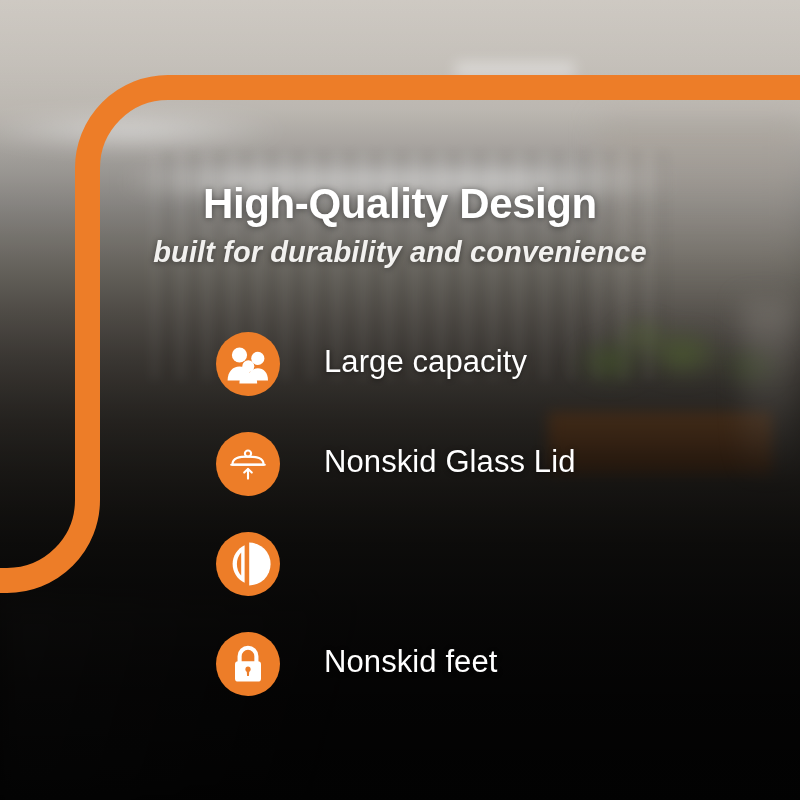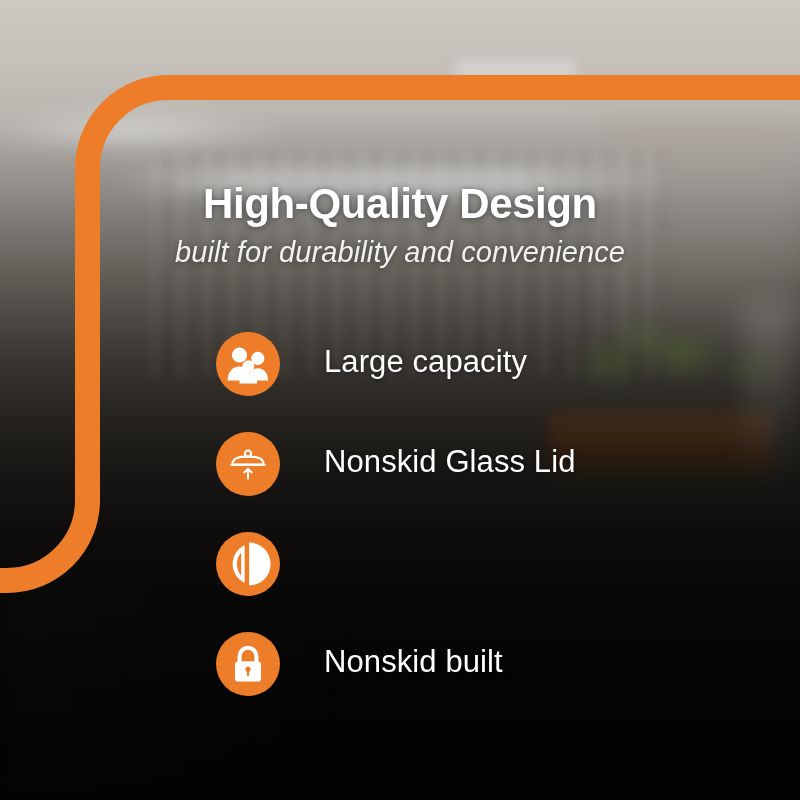--- a/index.html
+++ b/index.html
@@ -182,21 +182,21 @@
   }
   .subhead {
     position: absolute;
     left: 0;
     top: 236px;
     width: 800px;
     text-align: center;
     color: #f2f1ef;
     font-size: 29px;
     font-style: italic;
-    font-weight: 400;
+    font-weight: 700;
     letter-spacing: 0.1px;
     text-shadow: 0 1px 6px rgba(0,0,0,0.45);
   }
 
   
   .features {
     position: absolute;
     left: 216px;
     top: 332px;
     width: 520px;
@@ -312,17 +312,17 @@
         <svg width="34" height="38" viewBox="0 0 34 38">
 
           <path d="M8.6 17.0 L8.6 11.2 A8.4 8.4 0 0 1 25.4 11.2 L25.4 17.0" fill="none" stroke="#ffffff" stroke-width="4.1" stroke-linecap="round"></path>
 
           <rect x="4.0" y="16.2" width="26" height="20.4" rx="3.2" fill="#ffffff"></rect>
 
           <circle cx="17" cy="24.2" r="2.6" fill="#ED7D28"></circle>
           <path d="M15.6 24.6 L18.4 24.6 L17.9 31.0 L16.1 31.0 Z" fill="#ED7D28"></path>
         </svg>
       </div>
-      <div class="feature-label">Nonskid built</div>
+      <div class="feature-label">Nonskid feet</div>
     </div>
 
   </div>
 </div>
 
 </body></html>

